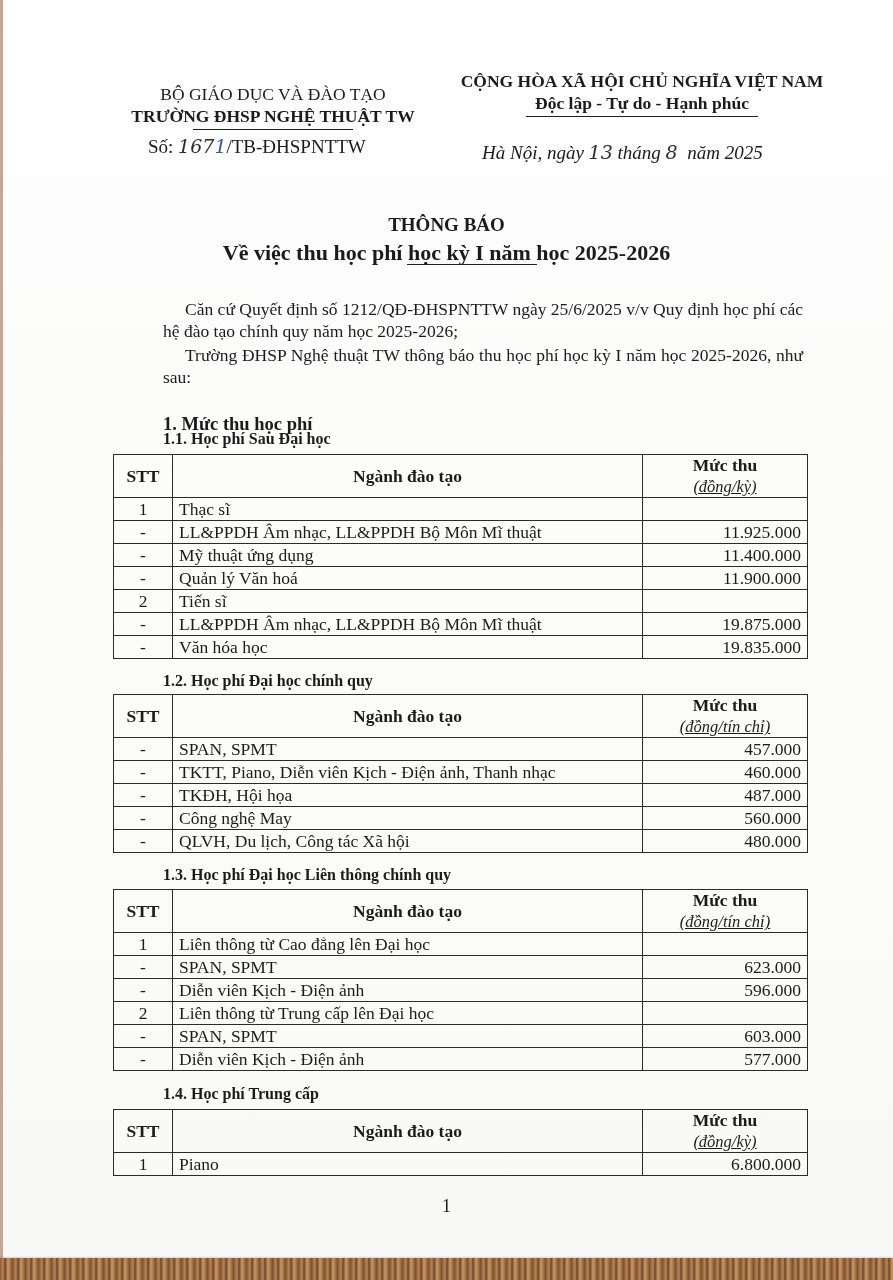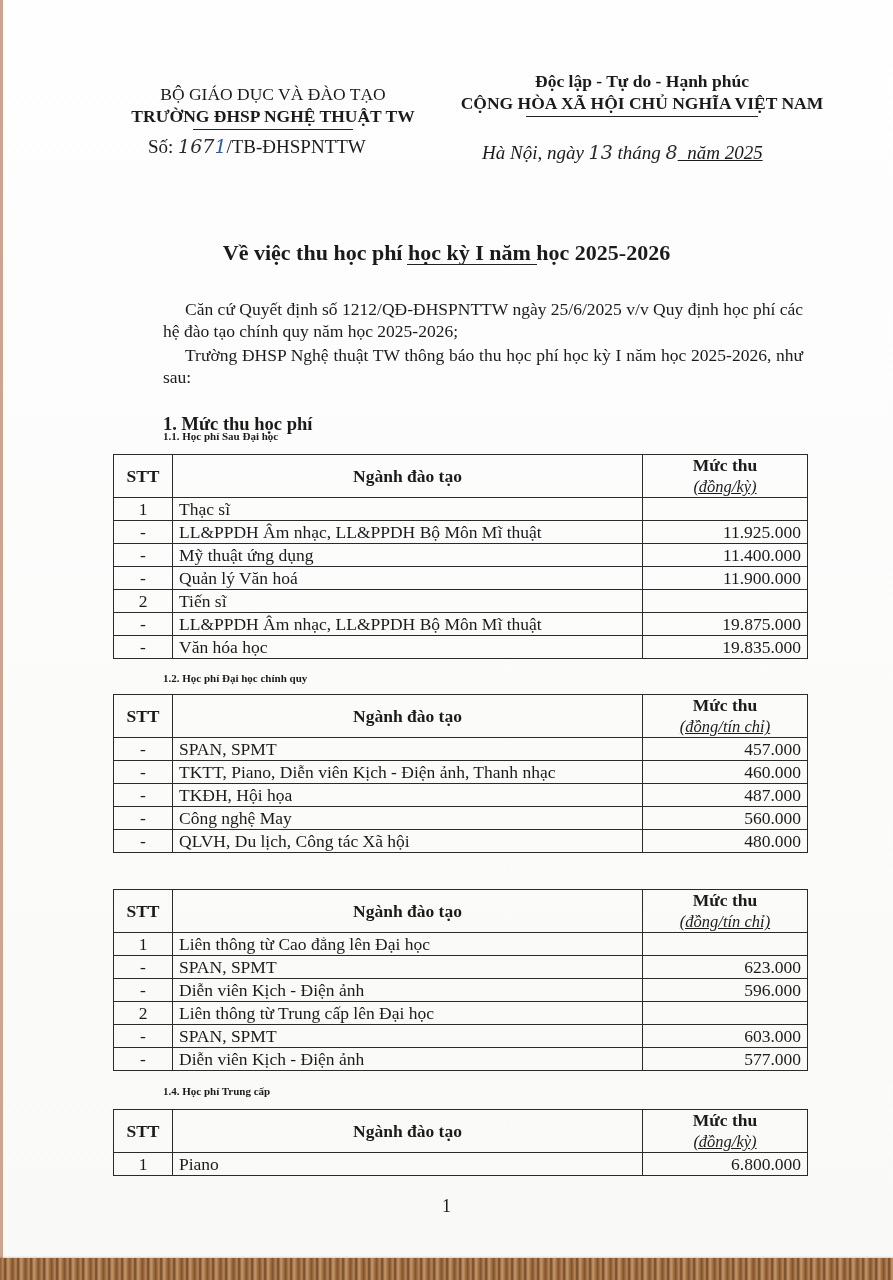--- a/index.html
+++ b/index.html
@@ -33,21 +33,21 @@
   .title { position:absolute; left:0; width:893px; text-align:center; font-weight:bold; }
   .title.t1 { top:214px; font-size:19px; }
   .title.t2 { top:240px; font-size:22px; }
   .title-ul { position:absolute; left:407px; top:264px; width:130px; height:1px; background:#222; }
 
   .para { position:absolute; left:163px; width:640px; font-size:17.5px; line-height:22px; text-align:justify; }
   .para .indent { display:inline-block; width:22px; }
 
   .sec { position:absolute; font-weight:bold; white-space:nowrap; }
   .sec.h1 { left:163px; font-size:18.5px; }
-  .sec.h2 { left:163px; font-size:11px; }
+  .sec.h2 { left:163px; font-size:16px; }
 
   table.fee { position:absolute; left:113px; width:695px; border-collapse:collapse; font-size:17.5px;padding-left:12px; }
   table.fee td, table.fee th { border:1px solid #2a2a2a; padding:0 6px; height:22px; line-height:21px; }
   table.fee th { font-weight:bold; height:42px; }
   .c-stt { width:46px; text-align:center; }
   .c-name { text-align:left; }
   .c-fee { width:152px; text-align:right; }
   th.c-name { text-align:center; }
   th.c-fee { text-align:center; line-height:19px; }
   .unit { display:block; font-weight:normal; font-style:italic; text-decoration:underline; font-size:16.5px; }
@@ -63,28 +63,29 @@
   <div class="hdr-left">
     <div class="hdr-line">BỘ GIÁO DỤC VÀ ĐÀO TẠO</div>
     <div class="hdr-line bold">TRƯỜNG ĐHSP NGHỆ THUẬT TW</div>
     <div class="underline-sep" style="width:160px;"></div>
   </div>
   <div class="ref">
     <span>Số: </span><span class="hand"><span id="refA">167</span><span class="hand blue" id="refB">1</span></span><span>/TB-ĐHSPNTTW</span>
   </div>
 
   <div class="hdr-right">
+    <div class="hdr-line bold">CỘNG HÒA XÃ HỘI CHỦ NGHĨA VIỆT NAM</div>
     <div class="hdr-line bold">Độc lập - Tự do - Hạnh phúc</div>
-    <div class="hdr-line bold">CỘNG HÒA XÃ HỘI CHỦ NGHĨA VIỆT NAM</div>
     <div class="underline-sep" style="width:232px;"></div>
   </div>
   <div class="date">
-    <span>Hà Nội, ngày </span><span class="hand">13</span><span> tháng </span><span class="hand">8</span><span style="white-space:pre;text-decoration:underline;">  năm 2025</span>
-  </div>
-
+    <span>Hà Nội, ngày </span><span class="hand">13</span><span> tháng </span><span class="hand">8</span><span style="white-space:pre;">  năm 2025</span>
+  </div>
+
+  <div class="title t1">THÔNG BÁO</div>
   <div class="title t2">Về việc thu học phí học kỳ I năm học 2025-2026</div>
   <div class="title-ul"></div>
 
   <div class="para" style="top:298px;"><span class="indent"></span><span>Căn cứ Quyết định số 1212/QĐ-ĐHSPNTTW ngày 25/6/2025 v/v Quy định học phí các hệ đào tạo chính quy năm học 2025-2026;</span></div>
   <div class="para" style="top:344px;"><span class="indent"></span><span>Trường ĐHSP Nghệ thuật TW thông báo thu học phí học kỳ I năm học 2025-2026, như sau:</span></div>
 
   <div class="sec h1" style="top:414px;">1. Mức thu học phí</div>
 
   <div class="sec h2" style="top:430px;">1.1. Học phí Sau Đại học</div>
   <table class="fee" style="top:454px;">
@@ -165,20 +166,21 @@
           <td class="c-fee">560.000</td>
         </tr>
         <tr>
           <td class="c-stt">-</td>
           <td class="c-name">QLVH, Du lịch, Công tác Xã hội</td>
           <td class="c-fee">480.000</td>
         </tr>
       </tbody>
   </table>
 
+  <div class="sec h2" style="top:866px;">1.3. Học phí Đại học Liên thông chính quy</div>
   <table class="fee" style="top:889px;">
     <thead>
       <tr>
         <th class="c-stt">STT</th>
         <th class="c-name">Ngành đào tạo</th>
         <th class="c-fee"><span>Mức thu</span><span class="unit">(đồng/tín chỉ)</span></th>
       </tr>
     </thead>
     <tbody>
         <tr>

